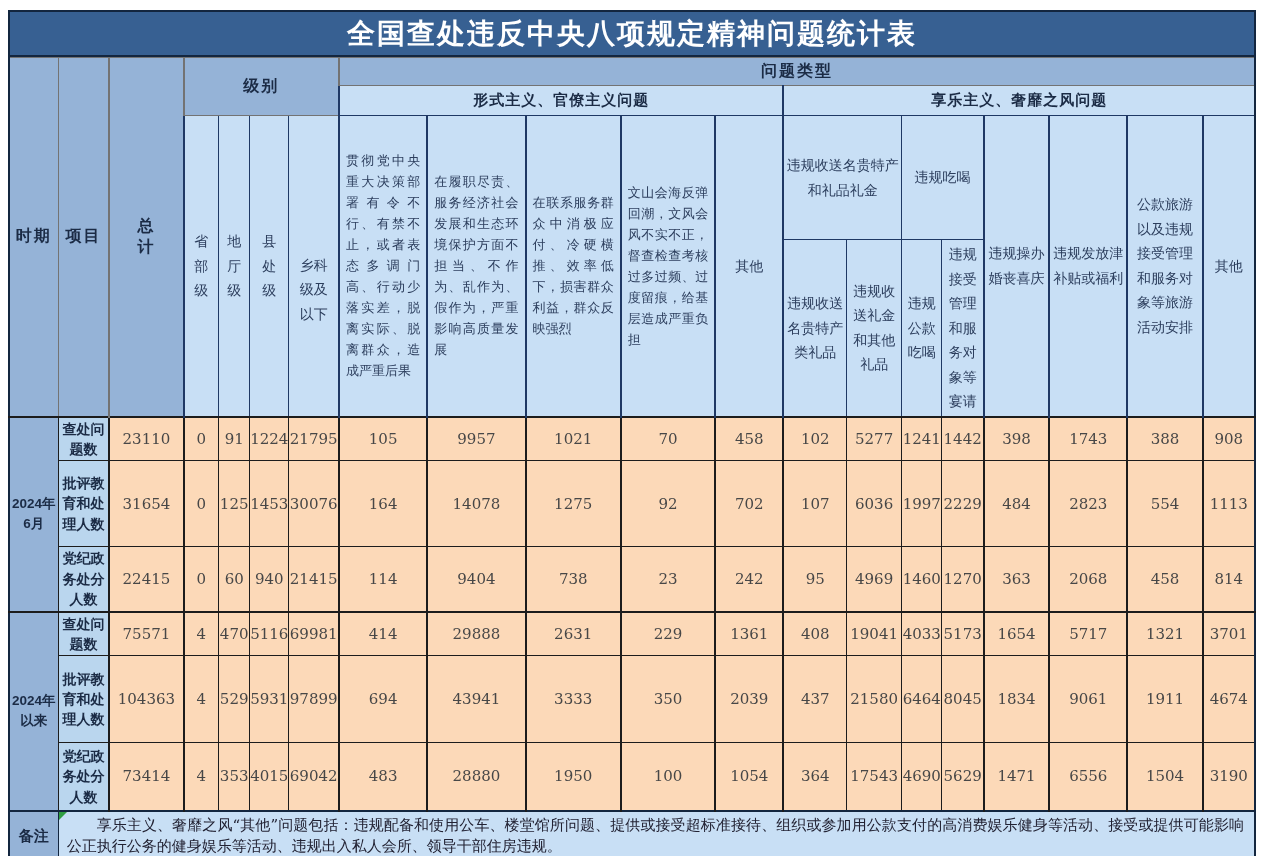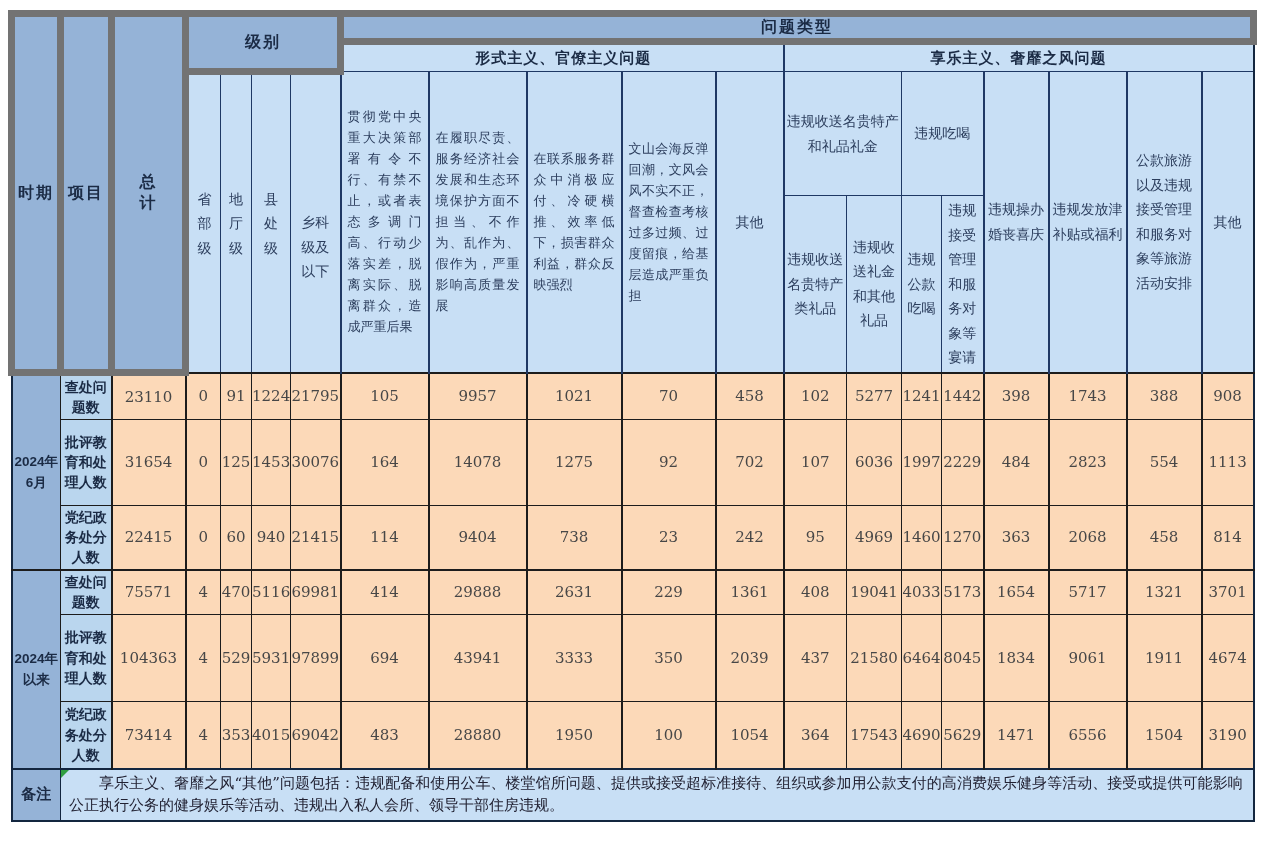--- a/index.html
+++ b/index.html
@@ -10,21 +10,21 @@
   .titlebar { height: 47px; background: #376092; border: 2px solid #13263f;
     display: flex; align-items: center; justify-content: center; }
   .titlebar span { color: #ffffff; font-family: "DejaVu Serif", serif; font-weight: bold;
     font-size: 28px; letter-spacing: 2px; }
 
   table { width: 1248px; border-collapse: collapse; table-layout: fixed;
     border: 2px solid #13263f; border-top: none; }
   td { overflow: hidden; vertical-align: middle; text-align: center; }
 
   
-  .hdr { background: #95B3D7; border: 7px solid #737373; font-weight: bold;
+  .hdr { background: #95B3D7; border: 1px solid #737373; font-weight: bold;
     font-size: 16px; color: #1b2b45; letter-spacing: 2px; }
   .subgrp { background: #C8DFF5; border: 1px solid #1F3864; font-weight: bold;
     font-size: 15px; color: #1b2b45; letter-spacing: 1px; }
   .sub { background: #C8DFF5; border: 1px solid #1F3864; font-size: 14px;
     color: #2c3e5d; font-family: "DejaVu Serif", serif; line-height: 1.75; padding: 2px; }
   .desc { background: #C8DFF5; border: 1px solid #1F3864; font-size: 13px;
     color: #2c3e5d; font-family: "DejaVu Serif", serif; line-height: 1.62;
     text-align: justify; text-justify: inter-character; padding: 4px 6px; }
 
   
@@ -56,20 +56,23 @@
     text-align: justify; text-justify: inter-character; text-indent: 2em;
     padding: 3px 10px 3px 8px; line-height: 1.45; }
   .green-tri { position: absolute; top: 0; left: 0; width: 0; height: 0;
     border-top: 8px solid #2f9e41; border-right: 8px solid transparent; }
 </style>
 </head>
 <body>
 
 <div class="sheet">
 
+  <div class="titlebar">
+    <span>全国查处违反中央八项规定精神问题统计表</span>
+  </div>
 
   <table>
     <colgroup>
       <col style="width:49px">
         <col style="width:51px">
         <col style="width:74px">
       <col style="width:35px">
         <col style="width:31px">
         <col style="width:39px">
         <col style="width:50px">

